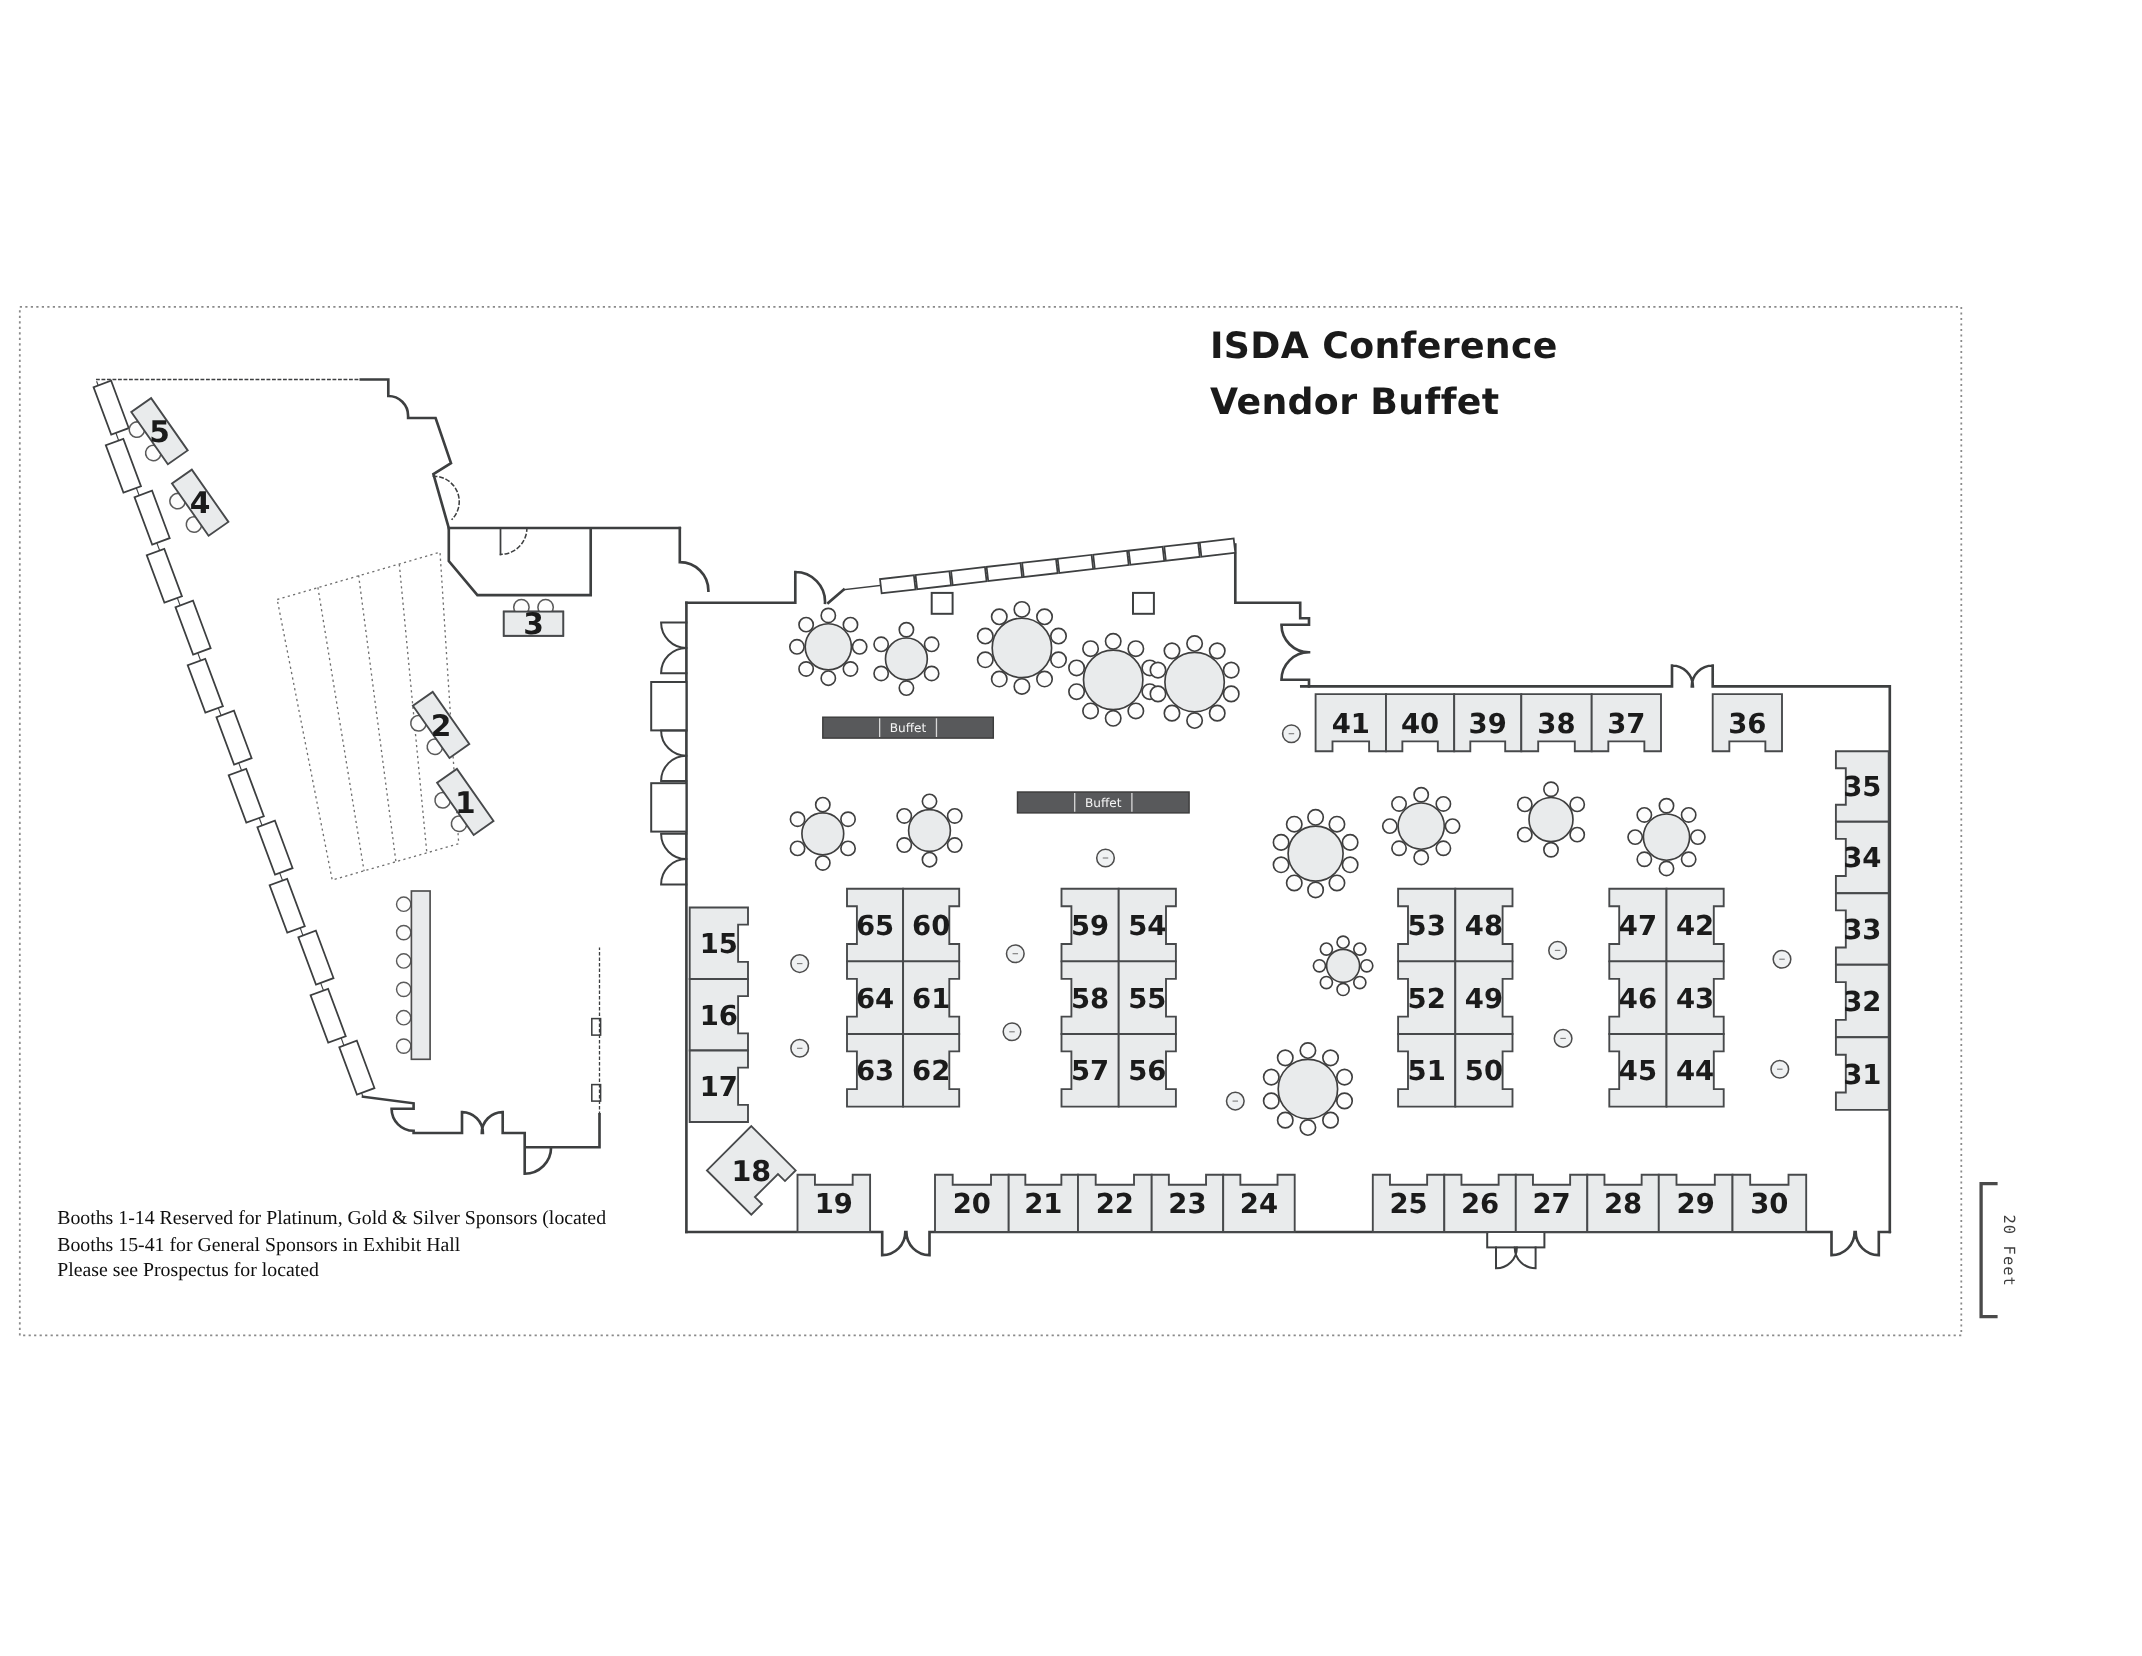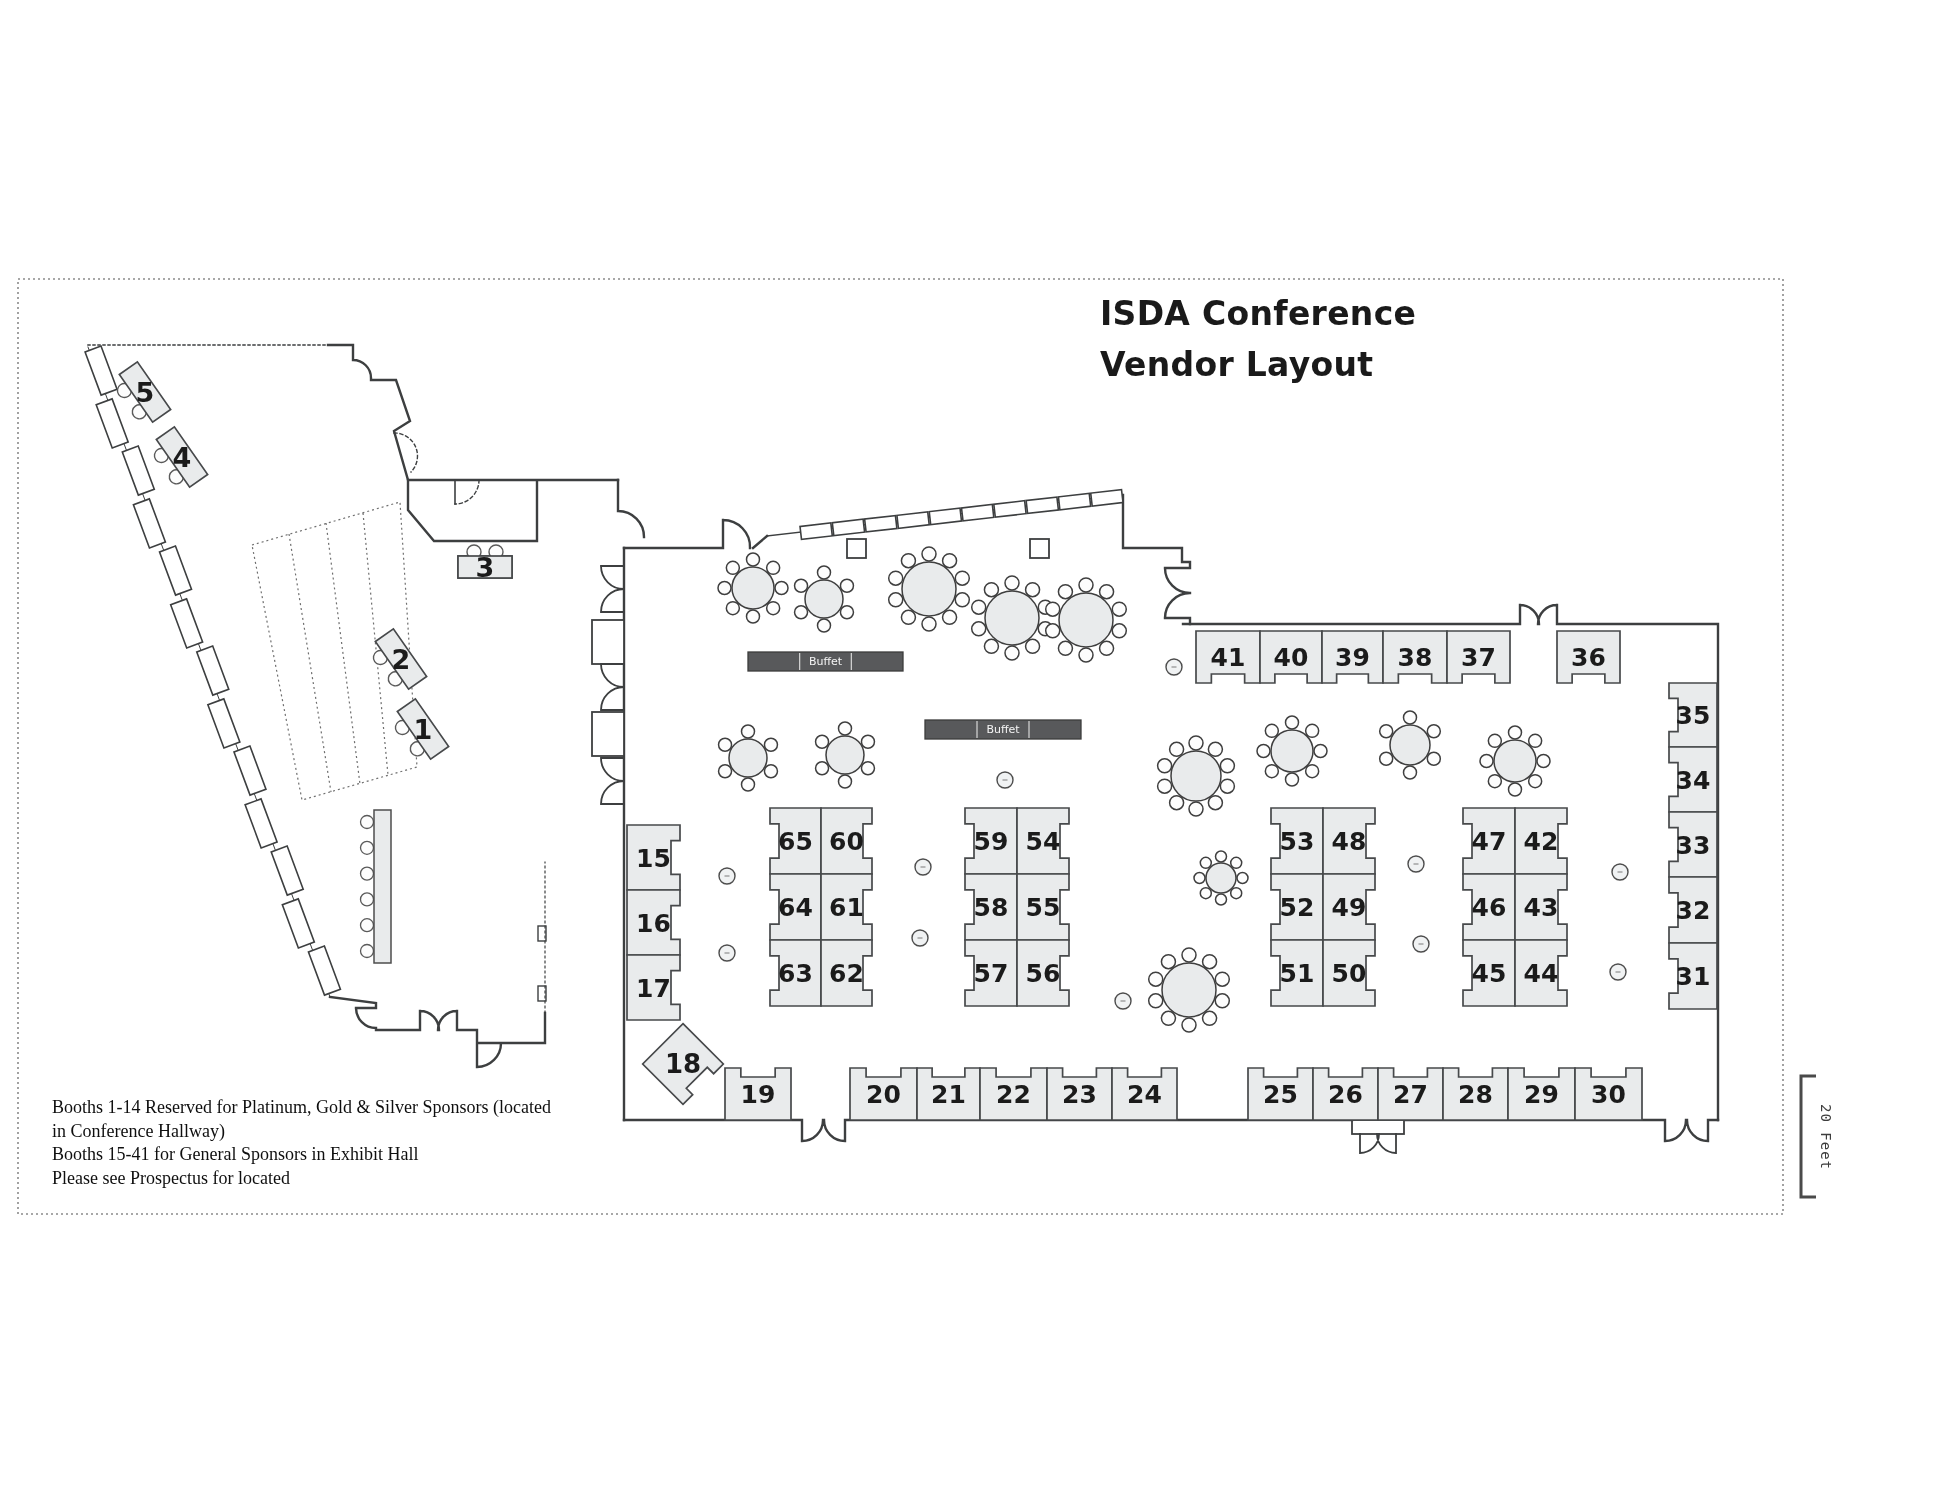--- a/index.html
+++ b/index.html
@@ -547,24 +547,23 @@
           <path d="M-28.5 -28.5 L28.5 -28.5 L28.5 -14.82 L19.5 -14.82 L19.5 14.82 L28.5 14.82 L28.5 28.5 L-28.5 28.5 Z" fill="#e9ebec" stroke="#47494b" stroke-width="1.7"></path>
           <text x="0" y="0" dy="0.36em" text-anchor="middle" font-size="26" font-weight="700" fill="#1b1b1b" transform="rotate(-45)">18</text>
         </g>
       </g>
 
     <path d="M1816,1076 H1801 V1197 H1816" fill="none" stroke="#4a4a4a" stroke-width="3"></path>
   </svg>
 
   <div class="page-title">
     <div>ISDA Conference</div>
-    <div>Vendor Layout</div>
+    <div>Vendor Buffet</div>
   </div>
 
   <div class="notes">
     <div>Booths 1-14 Reserved for Platinum, Gold &amp; Silver Sponsors (located</div>
-    <div>in Conference Hallway)</div>
     <div>Booths 15-41 for General Sponsors in Exhibit Hall</div>
     <div>Please see Prospectus for located</div>
   </div>
 
   <div class="scale-label">20 Feet</div>
 </div>
 
 </body></html>

